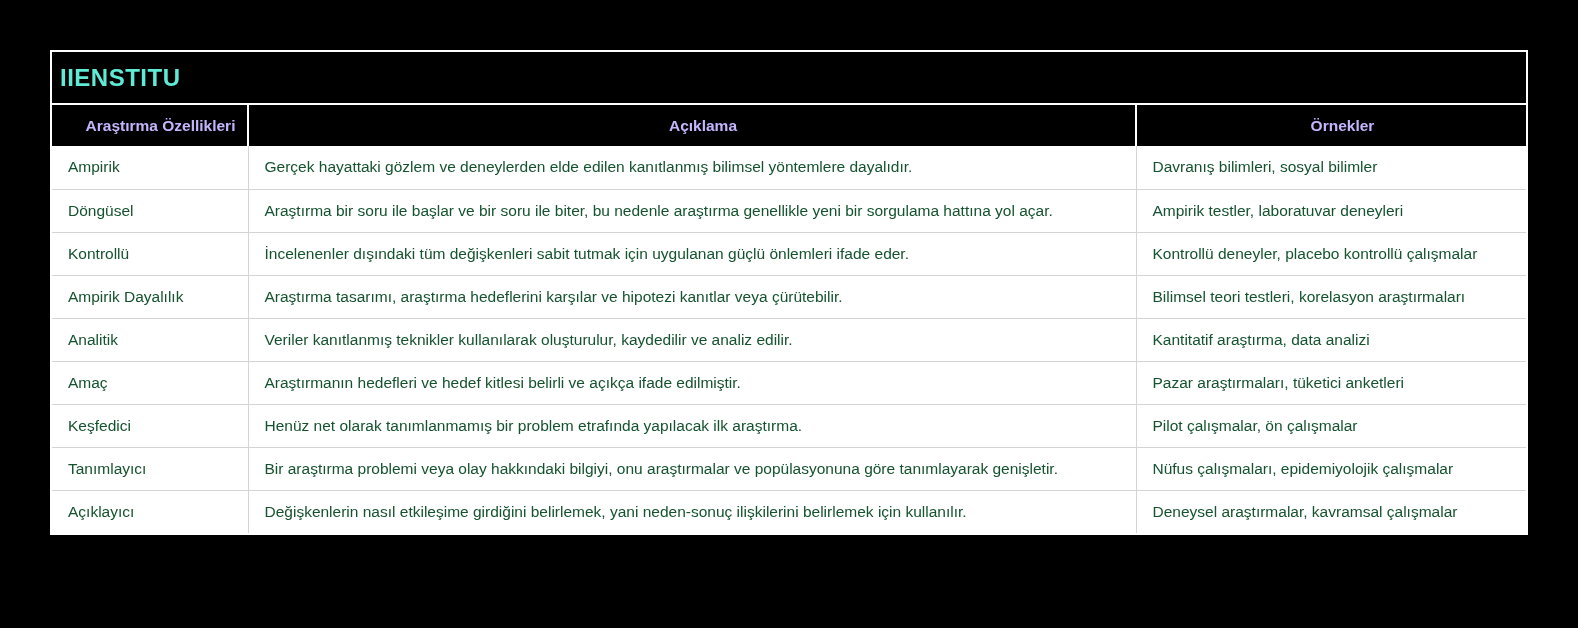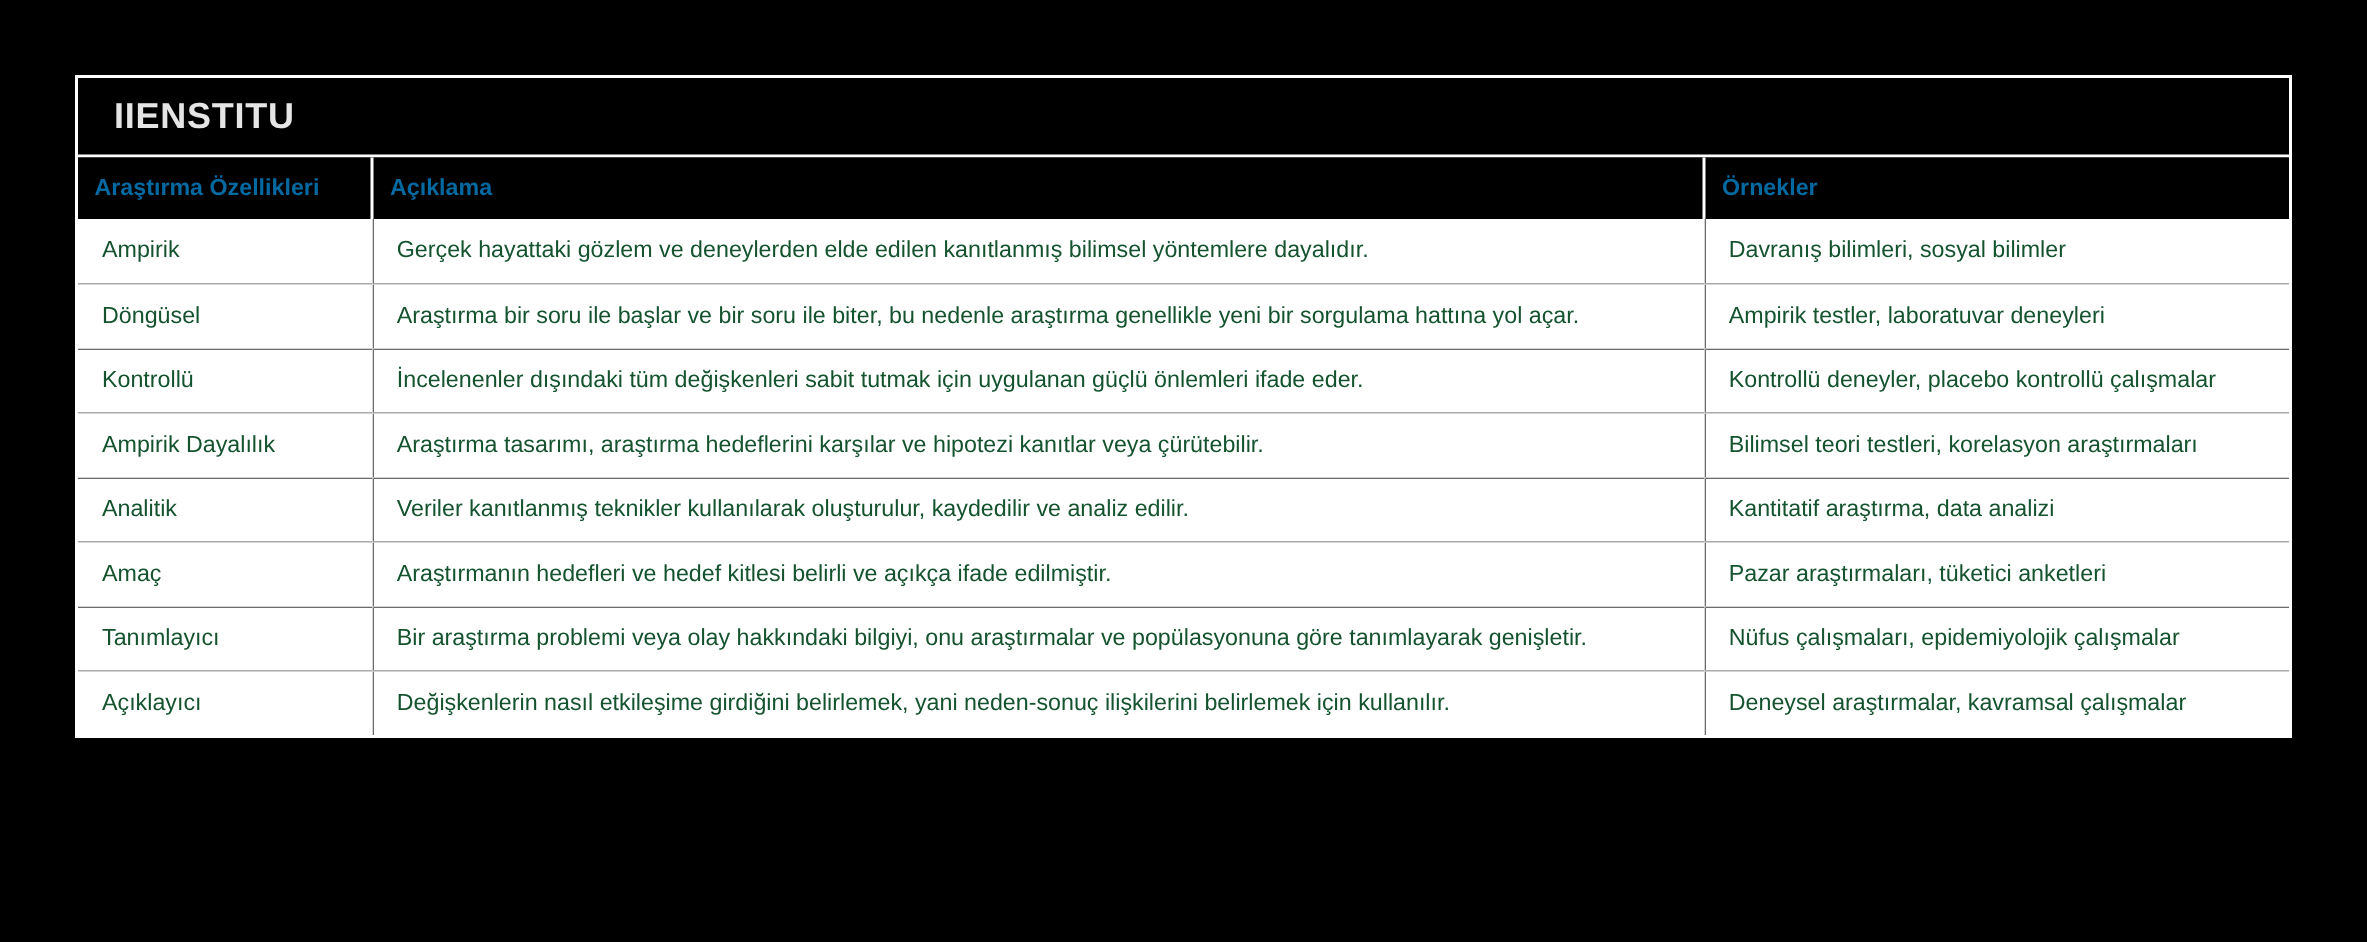--- a/index.html
+++ b/index.html
@@ -13,43 +13,43 @@
     position: absolute;
     left: 50px; top: 50px;
     width: 1478px;
     background: #000000;
     border: 2px solid #ffffff;
   }
   .card-title {
     height: 53px;
     display: flex;
     align-items: center;
-    padding-left: 24px;
-    color: #e5e5e5;
+    padding-left: 8px;
+    color: #5eead4;
     font-size: 24px;
     font-weight: bold;
     letter-spacing: 0.5px;
     border-bottom: 2px solid #ffffff;
   }
   table.data-table {
     width: 100%;
     border-collapse: collapse;
     table-layout: fixed;
   }
   col.c-feature  { width: 196px; }
   col.c-desc     { width: 888px; }
   col.c-examples { width: 390px; }
   .data-table th {
     background: #000000;
-    color: #0369a1;
+    color: #c4b5fd;
     font-size: 15.5px;
     font-weight: bold;
-    text-align: left;
+    text-align: center;
     height: 41px;
-    padding: 0 10px 0 11px;
+    padding: 0 10px 0 32px;
     border-right: 2px solid #ffffff;
     vertical-align: middle;
   }
   .data-table th:last-child { border-right: none; }
   .data-table td {
     background: #ffffff;
     color: #14532d;
     font-size: 15.5px;
     height: 43px;
     padding: 0 10px 0 16px;
@@ -106,20 +106,25 @@
           <td>Analitik</td>
           <td>Veriler kanıtlanmış teknikler kullanılarak oluşturulur, kaydedilir ve analiz edilir.</td>
           <td>Kantitatif araştırma, data analizi</td>
         </tr>
         <tr>
           <td>Amaç</td>
           <td>Araştırmanın hedefleri ve hedef kitlesi belirli ve açıkça ifade edilmiştir.</td>
           <td>Pazar araştırmaları, tüketici anketleri</td>
         </tr>
         <tr>
+          <td>Keşfedici</td>
+          <td>Henüz net olarak tanımlanmamış bir problem etrafında yapılacak ilk araştırma.</td>
+          <td>Pilot çalışmalar, ön çalışmalar</td>
+        </tr>
+        <tr>
           <td>Tanımlayıcı</td>
           <td>Bir araştırma problemi veya olay hakkındaki bilgiyi, onu araştırmalar ve popülasyonuna göre tanımlayarak genişletir.</td>
           <td>Nüfus çalışmaları, epidemiyolojik çalışmalar</td>
         </tr>
         <tr>
           <td>Açıklayıcı</td>
           <td>Değişkenlerin nasıl etkileşime girdiğini belirlemek, yani neden-sonuç ilişkilerini belirlemek için kullanılır.</td>
           <td>Deneysel araştırmalar, kavramsal çalışmalar</td>
         </tr>
       </tbody>

